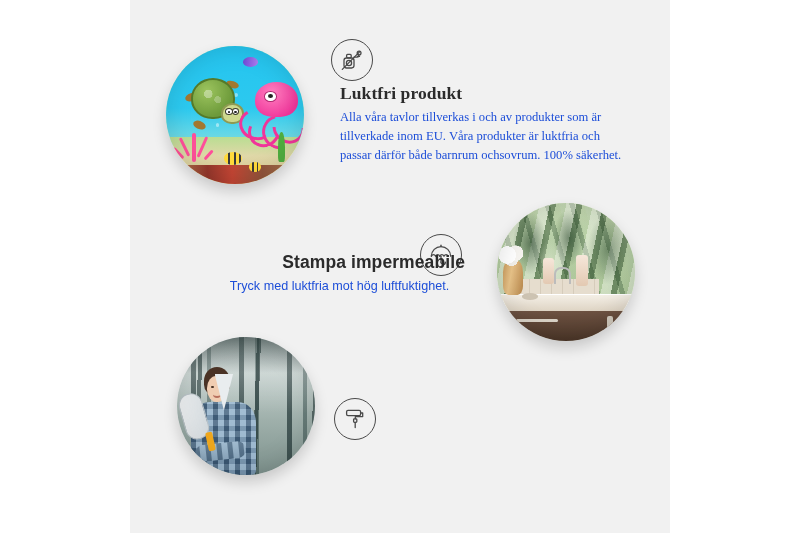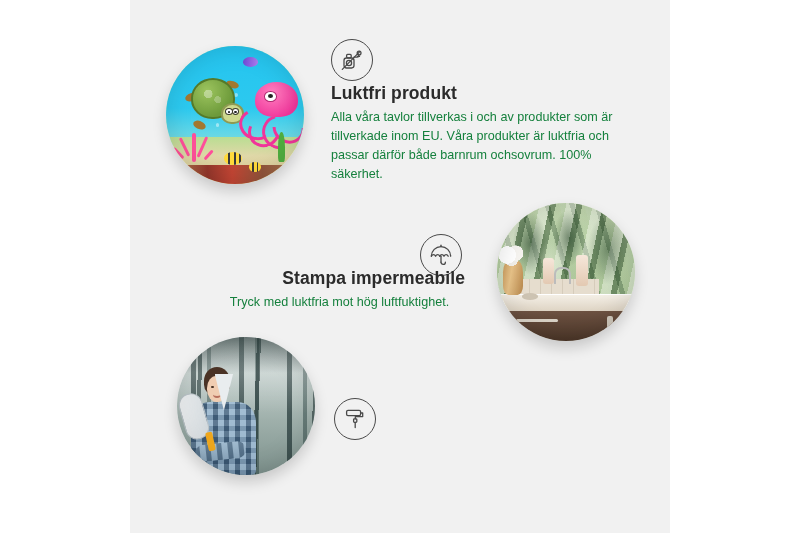--- a/index.html
+++ b/index.html
@@ -39,21 +39,21 @@
     font-size: 17.5px;
     font-weight: bold;
     color: #2b2b2b;
     margin: 0 0 3px 0;
     letter-spacing: .1px;
     line-height: 1.25;
   }
 
   .feature-desc {
     font-size: 12.6px;
-    color: #15803d;
+    color: #1d4ed8;
     margin: 0;
     line-height: 1.52;
   }
 
   
   .icon-circle {
     position: absolute;
     width: 42px;
     height: 42px;
     border-radius: 50%;
@@ -377,21 +377,21 @@
       <rect x="5" y="11" width="10" height="10" rx="2.4"></rect>
       <rect x="7.6" y="7.4" width="4.6" height="3.4" rx="1"></rect>
       <path d="M15 10.2h3.2c1 0 1.6-.7 1.6-1.6V7.2"></path>
       <circle cx="20.1" cy="6" r="1.9"></circle>
       <path d="M18.5 9.4h2"></path>
       <circle cx="10" cy="16" r="2.6"></circle>
       <line x1="3.3" y1="22.4" x2="21" y2="4.4"></line>
     </svg>
   </div>
 
-  <div class="feature-text" style="left:331px; top:83px; width:290px; text-align:left;">
+  <div class="feature-text" style="left:340px; top:83px; width:290px; text-align:left;font-family:Liberation Serif, serif;">
     <p class="feature-title">Luktfri produkt</p>
     <p class="feature-desc">Alla våra tavlor tillverkas i och av produkter som är tillverkade inom EU. Våra produkter är luktfria och passar därför både barnrum ochsovrum. 100% säkerhet.</p>
   </div>
 
   <div class="photo" style="left:497px; top:203px; width:138px; height:138px;">
     <div class="scene">
       <div class="bath-bg"></div>
       <div class="bath-wall"></div>
       <div class="bath-splash"></div>
       <div class="bath-tap"></div>
@@ -410,21 +410,21 @@
     <svg width="26" height="26" viewBox="0 0 26 26" fill="none" stroke="#4a4a4a" stroke-width="1.3" stroke-linecap="round" stroke-linejoin="round">
       <path d="M3.4 14.2a9.6 9.6 0 0 1 19.2 0"></path>
       <path d="M3.4 14.2c1 -2.1 3.2 -2.1 4.2 0c1 -2.1 3.2 -2.1 4.2 0"></path>
       <path d="M11.8 14.2c1 -2.1 3.2 -2.1 4.2 0c1 -2.1 3.2 -2.1 4.2 0"></path>
       <line x1="13" y1="14.2" x2="13" y2="20.2"></line>
       <path d="M13 20.2a2.2 2.2 0 0 0 4.4 0"></path>
       <line x1="13" y1="3.2" x2="13" y2="4.6"></line>
     </svg>
   </div>
 
-  <div class="feature-text" style="left:150px; top:268px; width:315px; text-align:right;">
+  <div class="feature-text" style="left:150px; top:252px; width:315px; text-align:right;">
     <p class="feature-title">Stampa impermeabile</p>
     <p class="feature-desc" style="text-align:center; padding-left:64px;">Tryck med luktfria mot hög luftfuktighet.</p>
   </div>
 
   <div class="photo" style="left:177px; top:337px; width:138px; height:138px;">
     <div class="scene">
       <div class="forest-bg"></div>
       <div class="forest-trees"></div>
       <div class="forest-canopy"></div>
       <div class="woman">

